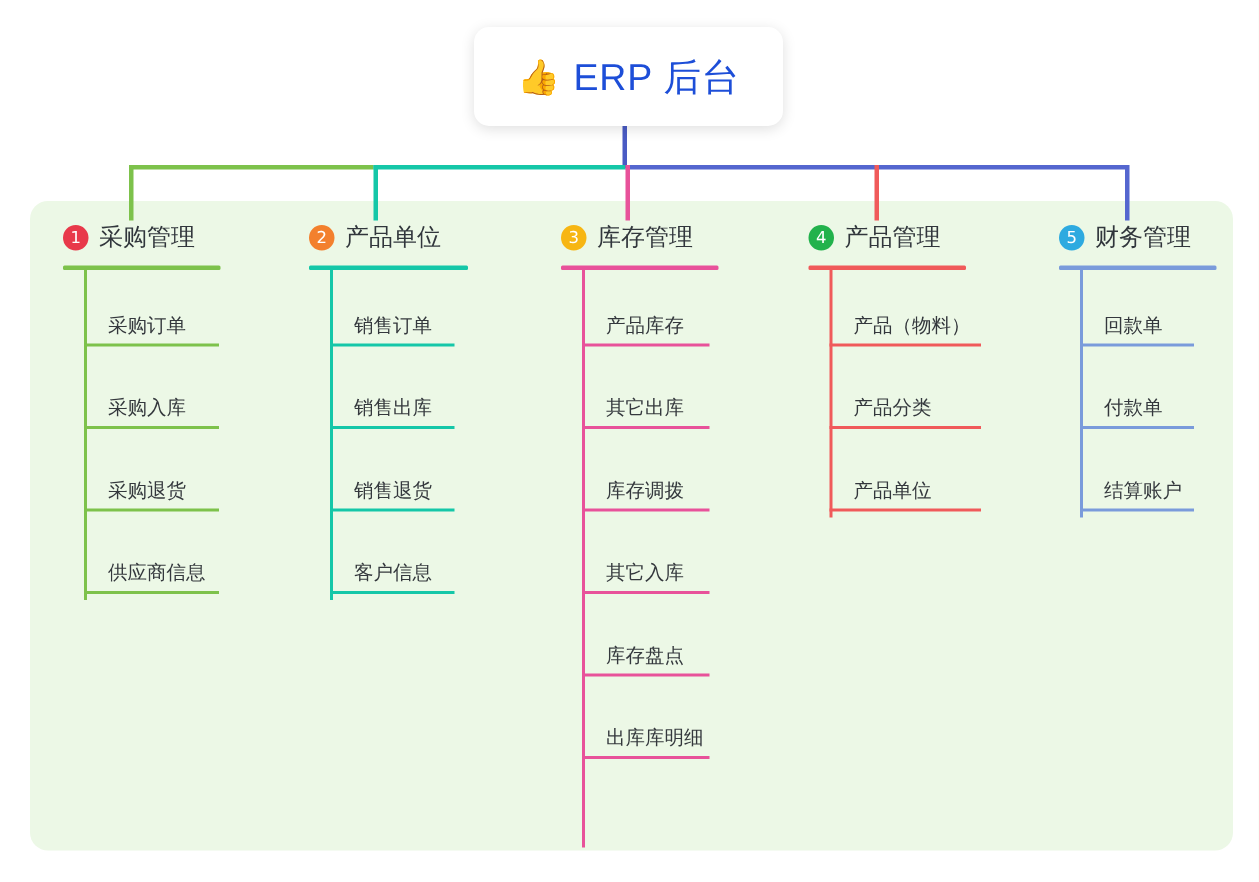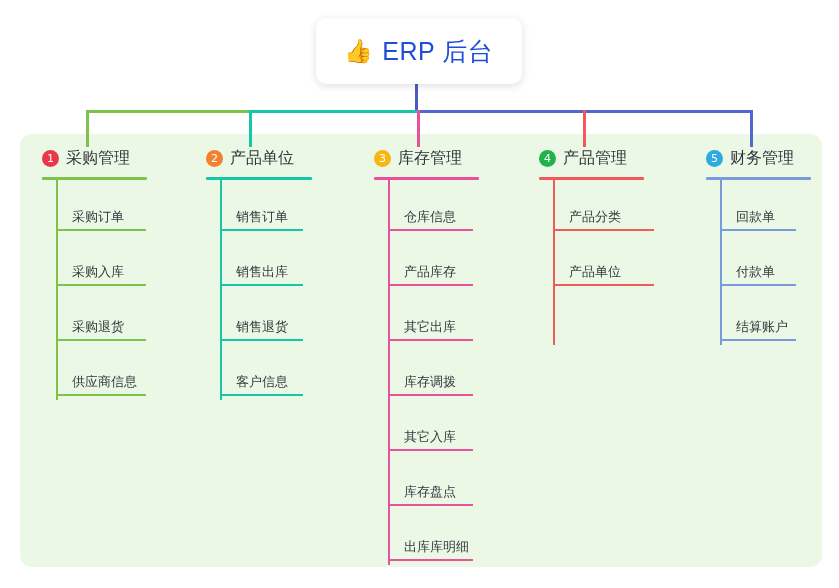--- a/index.html
+++ b/index.html
@@ -199,24 +199,20 @@
     </div>
     <div class="column" style="left: 374px;">
       <div class="col-head">
         <span class="badge" style="background: rgb(247, 182, 19);">3</span>
         <span class="col-title">库存管理</span>
       </div>
       <div class="head-rule" style="width: 105px; background: rgb(232, 82, 154);"></div>
       <div class="sub-list">
         <div class="spine" style="height: 385px; background: rgb(232, 82, 154);"></div>
         <div class="sub-item">
-          <span class="sub-label">仓库信息</span>
-          <div class="sub-rule" style="width: 85px; background: rgb(232, 82, 154);"></div>
-        </div>
-        <div class="sub-item">
           <span class="sub-label">产品库存</span>
           <div class="sub-rule" style="width: 85px; background: rgb(232, 82, 154);"></div>
         </div>
         <div class="sub-item">
           <span class="sub-label">其它出库</span>
           <div class="sub-rule" style="width: 85px; background: rgb(232, 82, 154);"></div>
         </div>
         <div class="sub-item">
           <span class="sub-label">库存调拨</span>
           <div class="sub-rule" style="width: 85px; background: rgb(232, 82, 154);"></div>
@@ -237,20 +233,24 @@
     </div>
     <div class="column" style="left: 539px;">
       <div class="col-head">
         <span class="badge" style="background: rgb(34, 178, 76);">4</span>
         <span class="col-title">产品管理</span>
       </div>
       <div class="head-rule" style="width: 105px; background: rgb(240, 90, 90);"></div>
       <div class="sub-list">
         <div class="spine" style="height: 165px; background: rgb(240, 90, 90);"></div>
         <div class="sub-item">
+          <span class="sub-label">产品（物料）</span>
+          <div class="sub-rule" style="width: 101px; background: rgb(240, 90, 90);"></div>
+        </div>
+        <div class="sub-item">
           <span class="sub-label">产品分类</span>
           <div class="sub-rule" style="width: 101px; background: rgb(240, 90, 90);"></div>
         </div>
         <div class="sub-item">
           <span class="sub-label">产品单位</span>
           <div class="sub-rule" style="width: 101px; background: rgb(240, 90, 90);"></div>
         </div>
       </div>
     </div>
     <div class="column" style="left: 706px;">

